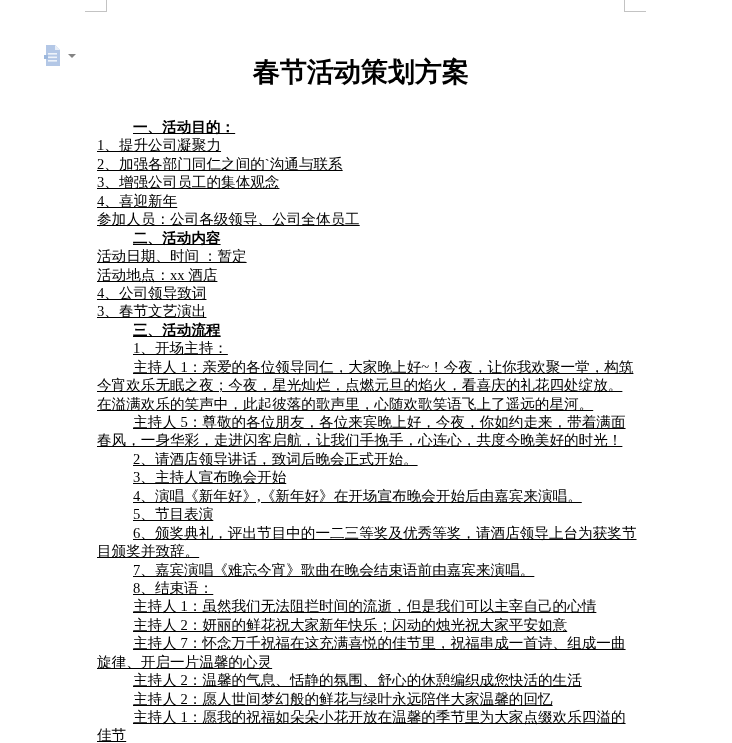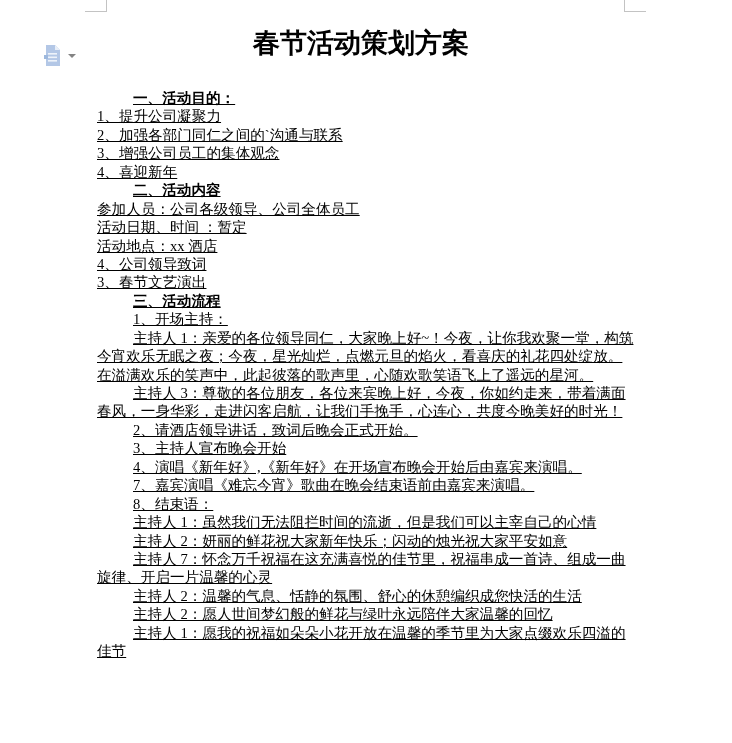--- a/index.html
+++ b/index.html
@@ -40,21 +40,21 @@
   }
   .paste-btn .doc-icon { position: absolute; left: 2px; top: 1px; }
   .paste-btn .arrow-icon { position: absolute; left: 25px; top: 10px; }
   
   .content {
     position: absolute;
     left: 97px; top: 0;
     width: 528px;
   }
   .doc-title {
-    margin-top: 27px;
+    margin-top: 56px;
     height: 32px;
     line-height: 32px;
     text-align: center;
     font-size: 27px;
     font-weight: bold;
     white-space: nowrap;
   }
   .body-text { margin-top: 30px; }
   .paragraph { margin: 0; text-decoration: underline; }
   .line {
@@ -100,24 +100,24 @@
         <div class="paragraph">
           <div class="line">2、加强各部门同仁之间的`沟通与联系</div>
         </div>
         <div class="paragraph">
           <div class="line">3、增强公司员工的集体观念</div>
         </div>
         <div class="paragraph">
           <div class="line">4、喜迎新年</div>
         </div>
         <div class="paragraph">
-          <div class="line indent bold">二、活动内容</div>
+          <div class="line">参加人员：公司各级领导、公司全体员工</div>
         </div>
         <div class="paragraph">
-          <div class="line">参加人员：公司各级领导、公司全体员工</div>
+          <div class="line indent bold">二、活动内容</div>
         </div>
         <div class="paragraph">
           <div class="line">活动日期、时间 ：暂定</div>
         </div>
         <div class="paragraph">
           <div class="line">活动地点：xx 酒店</div>
         </div>
         <div class="paragraph">
           <div class="line">4、公司领导致词</div>
         </div>
@@ -129,31 +129,38 @@
         </div>
         <div class="paragraph">
           <div class="line indent">1、开场主持：</div>
         </div>
         <div class="paragraph">
           <div class="line indent">主持人 1：亲爱的各位领导同仁，大家晚上好~！今夜，让你我欢聚一堂，构筑</div>
           <div class="line">今宵欢乐无眠之夜；今夜，星光灿烂，点燃元旦的焰火，看喜庆的礼花四处绽放。</div>
           <div class="line">在溢满欢乐的笑声中，此起彼落的歌声里，心随欢歌笑语飞上了遥远的星河。</div>
         </div>
         <div class="paragraph">
-          <div class="line indent">主持人 3：尊敬的各位朋友，各位来宾晚上好，今夜，你如约走来，带着满面</div>
+          <div class="line indent">主持人 5：尊敬的各位朋友，各位来宾晚上好，今夜，你如约走来，带着满面</div>
           <div class="line">春风，一身华彩，走进闪客启航，让我们手挽手，心连心，共度今晚美好的时光！</div>
         </div>
         <div class="paragraph">
           <div class="line indent">2、请酒店领导讲话，致词后晚会正式开始。</div>
         </div>
         <div class="paragraph">
           <div class="line indent">3、主持人宣布晚会开始</div>
         </div>
         <div class="paragraph">
           <div class="line indent">4、演唱《新年好》,《新年好》在开场宣布晚会开始后由嘉宾来演唱。</div>
+        </div>
+        <div class="paragraph">
+          <div class="line indent">5、节目表演</div>
+        </div>
+        <div class="paragraph">
+          <div class="line indent">6、颁奖典礼，评出节目中的一二三等奖及优秀等奖，请酒店领导上台为获奖节</div>
+          <div class="line">目颁奖并致辞。</div>
         </div>
         <div class="paragraph">
           <div class="line indent">7、嘉宾演唱《难忘今宵》歌曲在晚会结束语前由嘉宾来演唱。</div>
         </div>
         <div class="paragraph">
           <div class="line indent">8、结束语：</div>
         </div>
         <div class="paragraph">
           <div class="line indent">主持人 1：虽然我们无法阻拦时间的流逝，但是我们可以主宰自己的心情</div>
         </div>

